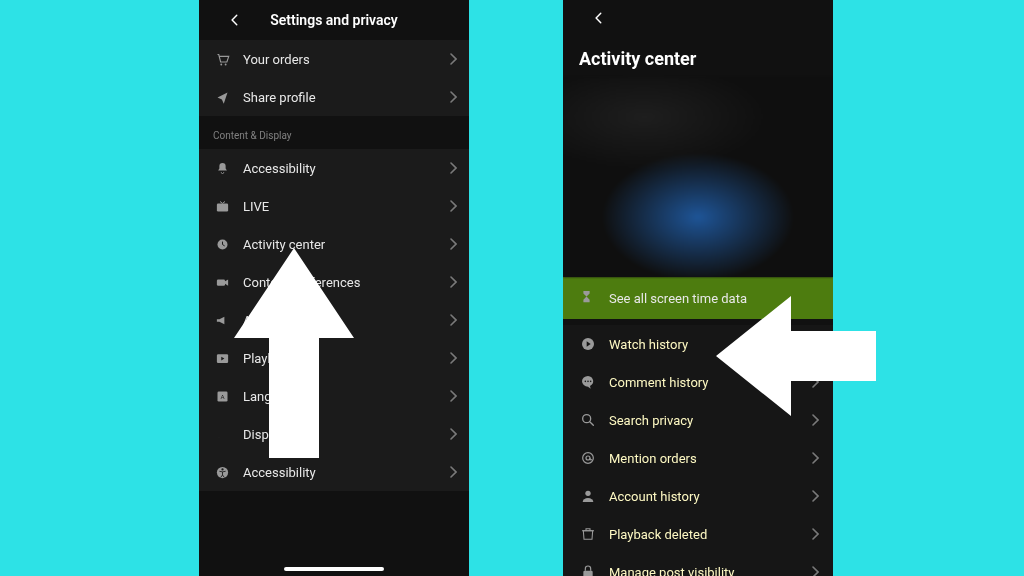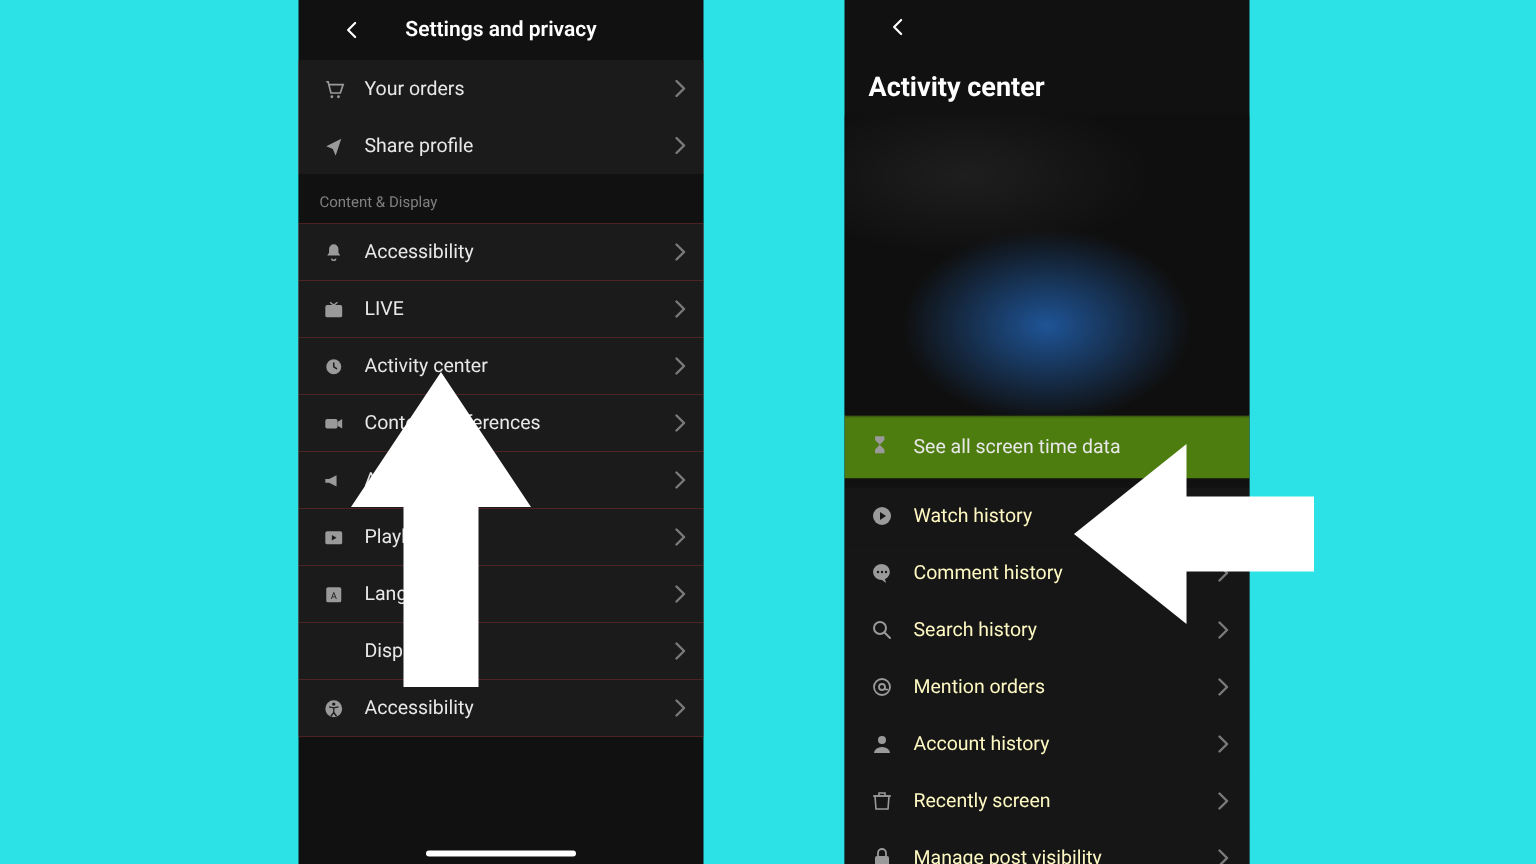--- a/index.html
+++ b/index.html
@@ -343,21 +343,21 @@
           </svg>
         </span>
     </div>
     <div class="row2">
       <span class="icon">
           <svg width="16" height="16" viewBox="0 0 24 24">
             <circle cx="10" cy="10" r="6" stroke="#9a9a9a" stroke-width="2" fill="none"></circle>
             <path d="M15 15l5 5" stroke="#9a9a9a" stroke-width="2" stroke-linecap="round"></path>
           </svg>
         </span>
-      <span>Search history</span>
+      <span>Search privacy</span>
       <span class="chev">
           <svg width="8" height="12" viewBox="0 0 8 12">
             <path d="M2 1l5 5-5 5" stroke="#7a7a7a" stroke-width="1.6" fill="none" stroke-linecap="round"></path>
           </svg>
         </span>
     </div>
     <div class="row2">
       <span class="icon">
           <svg width="16" height="16" viewBox="0 0 24 24">
             <circle cx="12" cy="12" r="8" stroke="#9a9a9a" stroke-width="1.8" fill="none"></circle>
@@ -386,21 +386,21 @@
           </svg>
         </span>
     </div>
     <div class="row2">
       <span class="icon">
           <svg width="16" height="16" viewBox="0 0 24 24">
             <path d="M5 7h14l-1 13H6L5 7z" stroke="#9a9a9a" stroke-width="1.6" fill="none"></path>
             <path d="M3 7h18M9 7V4h6v3" stroke="#9a9a9a" stroke-width="1.6" fill="none"></path>
           </svg>
         </span>
-      <span>Recently screen</span>
+      <span>Playback deleted</span>
       <span class="chev">
           <svg width="8" height="12" viewBox="0 0 8 12">
             <path d="M2 1l5 5-5 5" stroke="#7a7a7a" stroke-width="1.6" fill="none" stroke-linecap="round"></path>
           </svg>
         </span>
     </div>
     <div class="row2">
       <span class="icon">
           <svg width="16" height="16" viewBox="0 0 24 24">
             <rect x="5" y="10" width="14" height="10" rx="2" fill="#9a9a9a"></rect>

